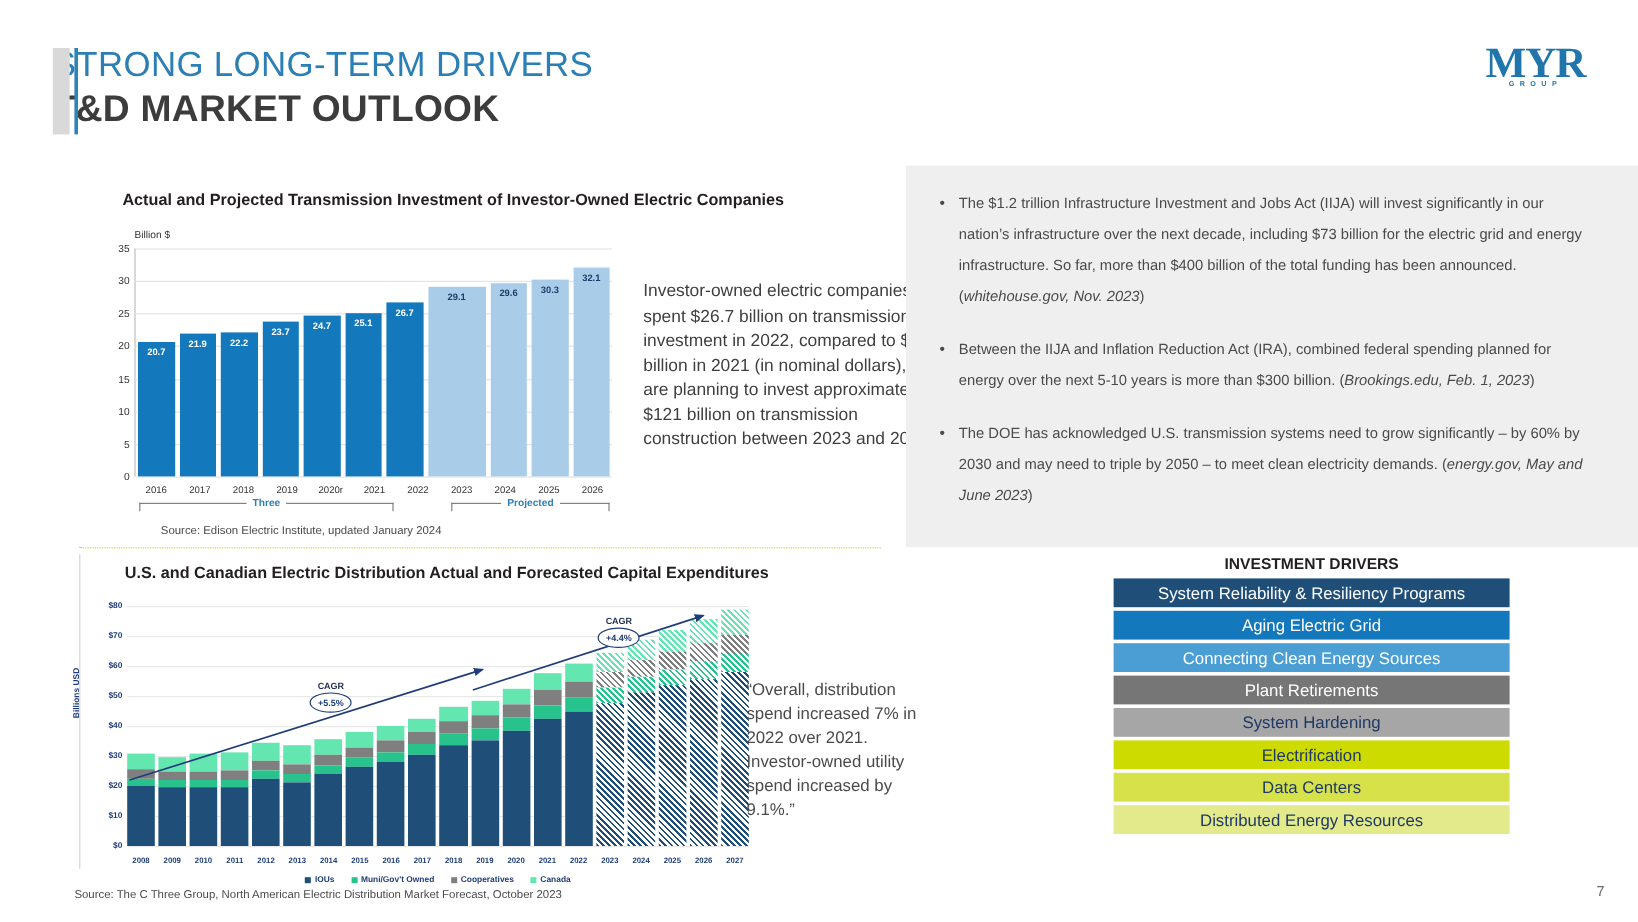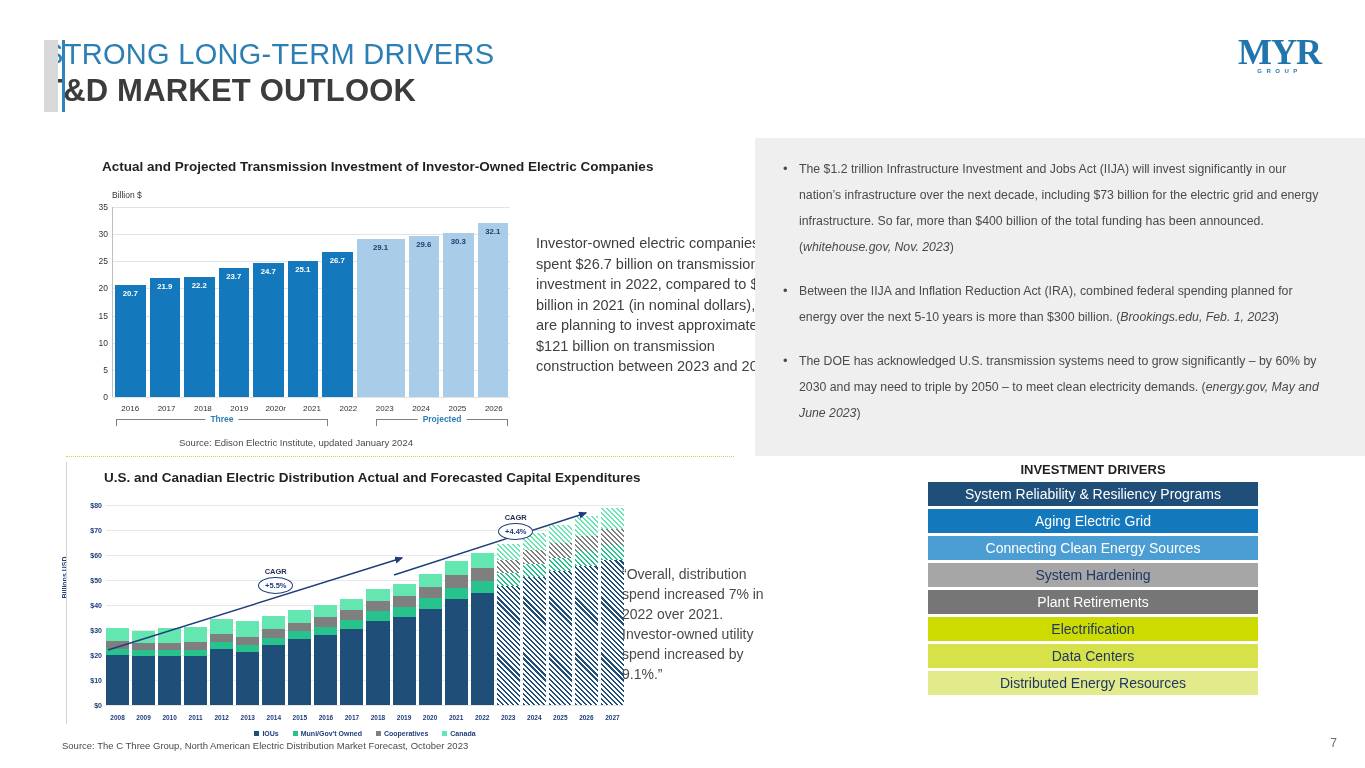--- a/index.html
+++ b/index.html
@@ -73,21 +73,21 @@
     position: absolute; top: -5px; left: 50%; transform: translateX(-50%);
     background: #fff; padding: 0 5px; font-size: 8.5px; font-weight: bold; color: #2e7fb8;
   }
 
   
   #chart1-para {
     position: absolute; left: 470px; top: 75px; width: 255px;
     font-size: 14.5px; line-height: 20.5px; color: #3f3f3f;
   }
 
-  #src1 { margin-left: 113px; margin-top: 2px; font-size: 9.5px; color: #4a4a4a; }
+  #src1 { margin-left: 68px; margin-top: 2px; font-size: 9.5px; color: #4a4a4a; }
 
   #divider-dotted {
     margin-top: 8px; margin-left: 0; width: 668px; height: 0;
     border-top: 1.5px dotted #d8d24a;
   }
 
   
   #chart2-block { margin-top: 12px; position: relative; }
   #chart2-wrap { position: relative; margin-top: 14px; width: 560px; height: 230px; }
   #c2-ylabel {
@@ -527,21 +527,21 @@
       <div class="bullet-txt">The DOE has acknowledged U.S. transmission systems need to grow significantly – by 60% by 2030 and may need to triple by 2050 – to meet clean electricity demands. (<i>energy.gov, May and June 2023</i>)</div>
     </div>
   </div>
 
 <div id="drivers">
   <div id="drivers-title">INVESTMENT DRIVERS</div>
   <div id="drivers-list">
       <div class="driver" style="background: rgb(31, 78, 121); color: rgb(255, 255, 255);">System Reliability &amp; Resiliency Programs</div>
       <div class="driver" style="background: rgb(20, 121, 188); color: rgb(255, 255, 255);">Aging Electric Grid</div>
       <div class="driver" style="background: rgb(74, 158, 212); color: rgb(255, 255, 255);">Connecting Clean Energy Sources</div>
+      <div class="driver" style="background: rgb(118, 118, 118); color: rgb(255, 255, 255);">Plant Retirements</div>
       <div class="driver" style="background: rgb(166, 166, 166); color: rgb(31, 56, 100);">System Hardening</div>
-      <div class="driver" style="background: rgb(118, 118, 118); color: rgb(255, 255, 255);">Plant Retirements</div>
       <div class="driver" style="background: rgb(205, 219, 0); color: rgb(31, 56, 100);">Electrification</div>
       <div class="driver" style="background: rgb(215, 226, 74); color: rgb(31, 56, 100);">Data Centers</div>
       <div class="driver" style="background: rgb(226, 234, 140); color: rgb(31, 56, 100);">Distributed Energy Resources</div>
     </div>
 </div>
 
 <div id="page-num">7</div>
 
 </body></html>

